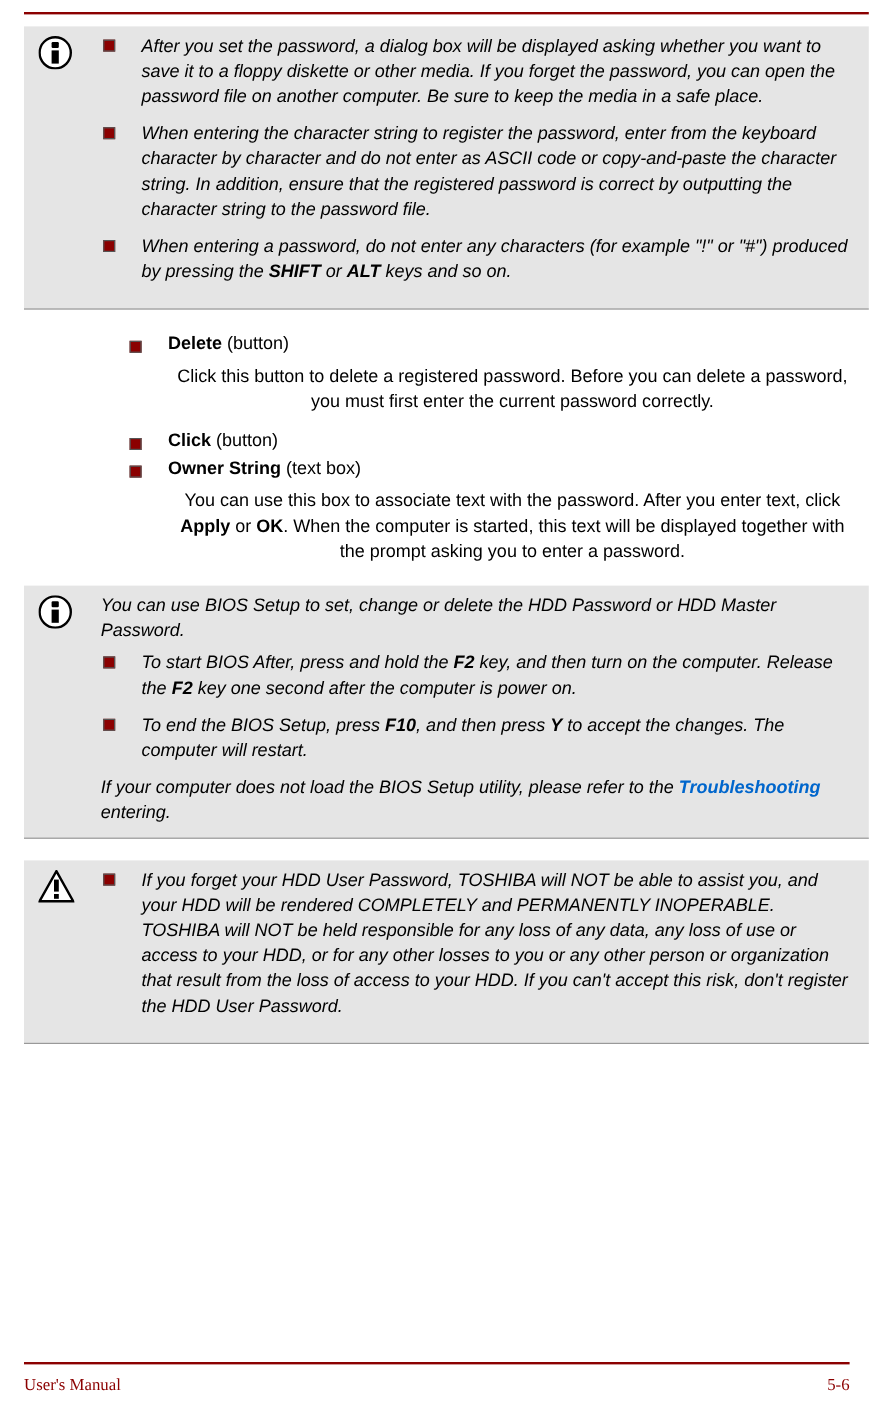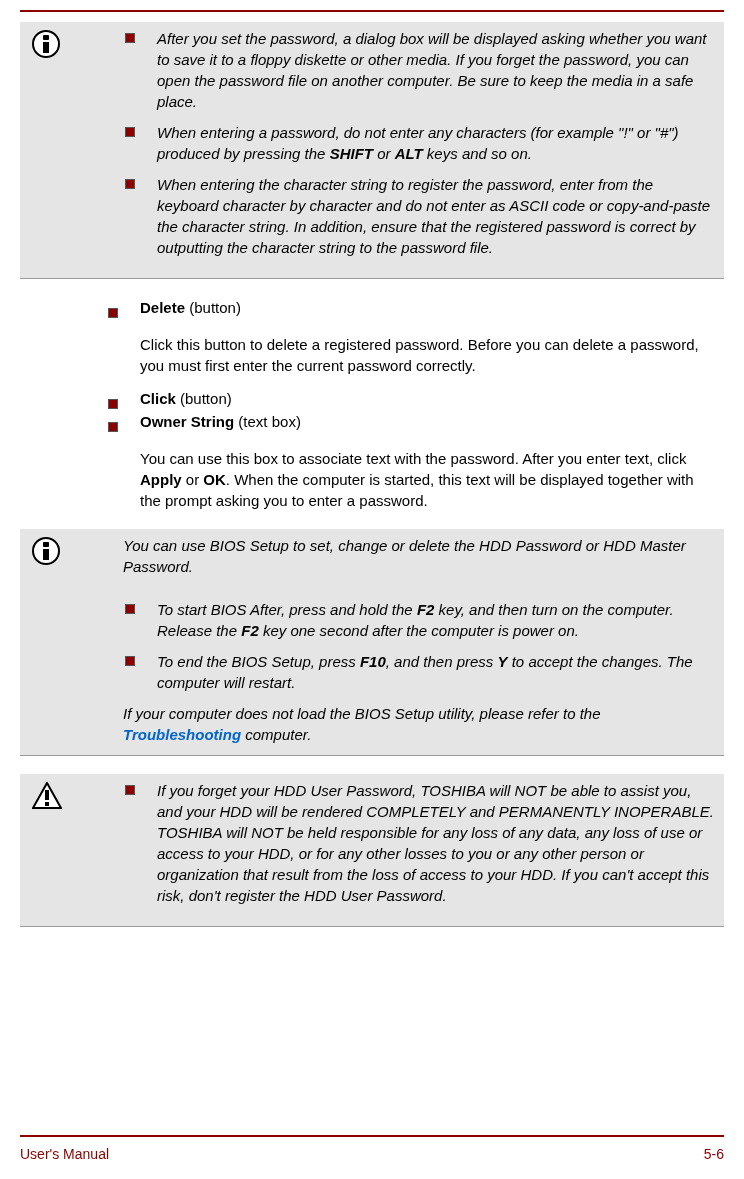--- a/index.html
+++ b/index.html
@@ -19,21 +19,20 @@
     }
     .content-area {
       padding: 0 20px;
     }
     .info-box, .warning-box {
       background: #e5e5e5;
       display: flex;
       margin-bottom: 18px;
       border-bottom: 1px solid #999;
       padding-bottom: 10px;
-      gap: 39px;
     }
     .icon-col {
       width: 60px;
       flex-shrink: 0;
       padding: 8px 0 0 12px;
     }
     .info-icon {
       width: 28px;
       height: 28px;
     }
@@ -63,56 +62,58 @@
       flex: 1;
       padding-right: 4px;
     }
     .main-list {
       padding-left: 82px;
       padding-right: 10px;
       margin-bottom: 18px;
     }
     .list-item {
       display: flex;
-      align-items: flex-end;
+      align-items: center;
       margin-bottom: 2px;
     }
     .list-bullet {
       width: 10px;
       height: 10px;
       background: #8b0000;
       border: 1px solid #555;
       flex-shrink: 0;
       margin: 5px 22px 0 6px;
     }
     .list-title {
       flex: 1;
     }
     .list-desc {
       padding-left: 38px;
-      margin: 16px 0 12px 0;
+      margin: 6px 0 12px 0;
+      text-align: center;
     }
     strong { font-weight: bold; }
     .intro-text {
       font-style: italic;
-      margin-bottom: 22px;
+      margin-bottom: 6px;
       padding: 0 4px;
     }
     .refer-text {
       font-style: italic;
       margin-top: 4px;
       padding: 0 4px;
     }
     .link { color: #0066cc; font-weight: bold; }
     .footer {
       position: absolute;
       bottom: 14px;
       left: 0;
-      right: 0;
+      right: 16px;
       padding: 0 20px;
+      font-family: Liberation Serif, serif;
     }
     .footer-line {
       height: 2px;
       background: #8b0000;
       margin-bottom: 8px;
     }
     .footer-row {
       display: flex;
       justify-content: space-between;
       color: #8b0000;
@@ -134,27 +135,27 @@
         <rect x="11" y="12" width="6" height="11" fill="#000"></rect>
       </svg>
     </div>
     <div class="box-content">
       <div class="note-item">
         <div class="bullet"></div>
         <div class="note-text">After you set the password, a dialog box will be displayed asking whether you want to save it to a floppy diskette or other media. If you forget the password, you can open the password file on another computer. Be sure to keep the media in a safe place.</div>
       </div>
       <div class="note-item">
         <div class="bullet"></div>
+        <div class="note-text">When entering the character string to register the password, enter from the keyboard character by character and do not enter as ASCII code or copy-and-paste the character string. In addition, ensure that the registered password is correct by outputting the character string to the password file.</div>
+      </div>
+      <div class="note-item">
+        <div class="bullet"></div>
         <div class="note-text">
           <span>When entering a password, do not enter any characters (for example "!" or "#") produced by pressing the </span><strong>SHIFT</strong><span> or </span><strong>ALT</strong><span> keys and so on.</span>
         </div>
-      </div>
-      <div class="note-item">
-        <div class="bullet"></div>
-        <div class="note-text">When entering the character string to register the password, enter from the keyboard character by character and do not enter as ASCII code or copy-and-paste the character string. In addition, ensure that the registered password is correct by outputting the character string to the password file.</div>
       </div>
     </div>
   </div>
 
   <div class="main-list">
     <div class="list-item">
       <div class="list-bullet"></div>
       <div class="list-title"><strong>Delete</strong><span> (button)</span></div>
     </div>
     <div class="list-desc">Click this button to delete a registered password. Before you can delete a password, you must first enter the current password correctly.</div>
@@ -192,21 +193,21 @@
       </div>
 
       <div class="note-item">
         <div class="bullet"></div>
         <div class="note-text">
           <span>To end the BIOS Setup, press </span><strong>F10</strong><span>, and then press </span><strong>Y</strong><span> to accept the changes. The computer will restart.</span>
         </div>
       </div>
 
       <div class="refer-text">
-        <span>If your computer does not load the BIOS Setup utility, please refer to the </span><span class="link">Troubleshooting</span><span> computer.</span>
+        <span>If your computer does not load the BIOS Setup utility, please refer to the </span><span class="link">Troubleshooting</span><span> entering.</span>
       </div>
     </div>
   </div>
 
   <div class="warning-box">
     <div class="icon-col">
       <svg class="warning-icon" viewBox="0 0 30 28">
         <polygon points="15,1 29,26 1,26" fill="#fff" stroke="#000" stroke-width="2"></polygon>
         <rect x="13" y="8" width="4" height="10" fill="#000"></rect>
         <rect x="13" y="20" width="4" height="4" fill="#000"></rect>

